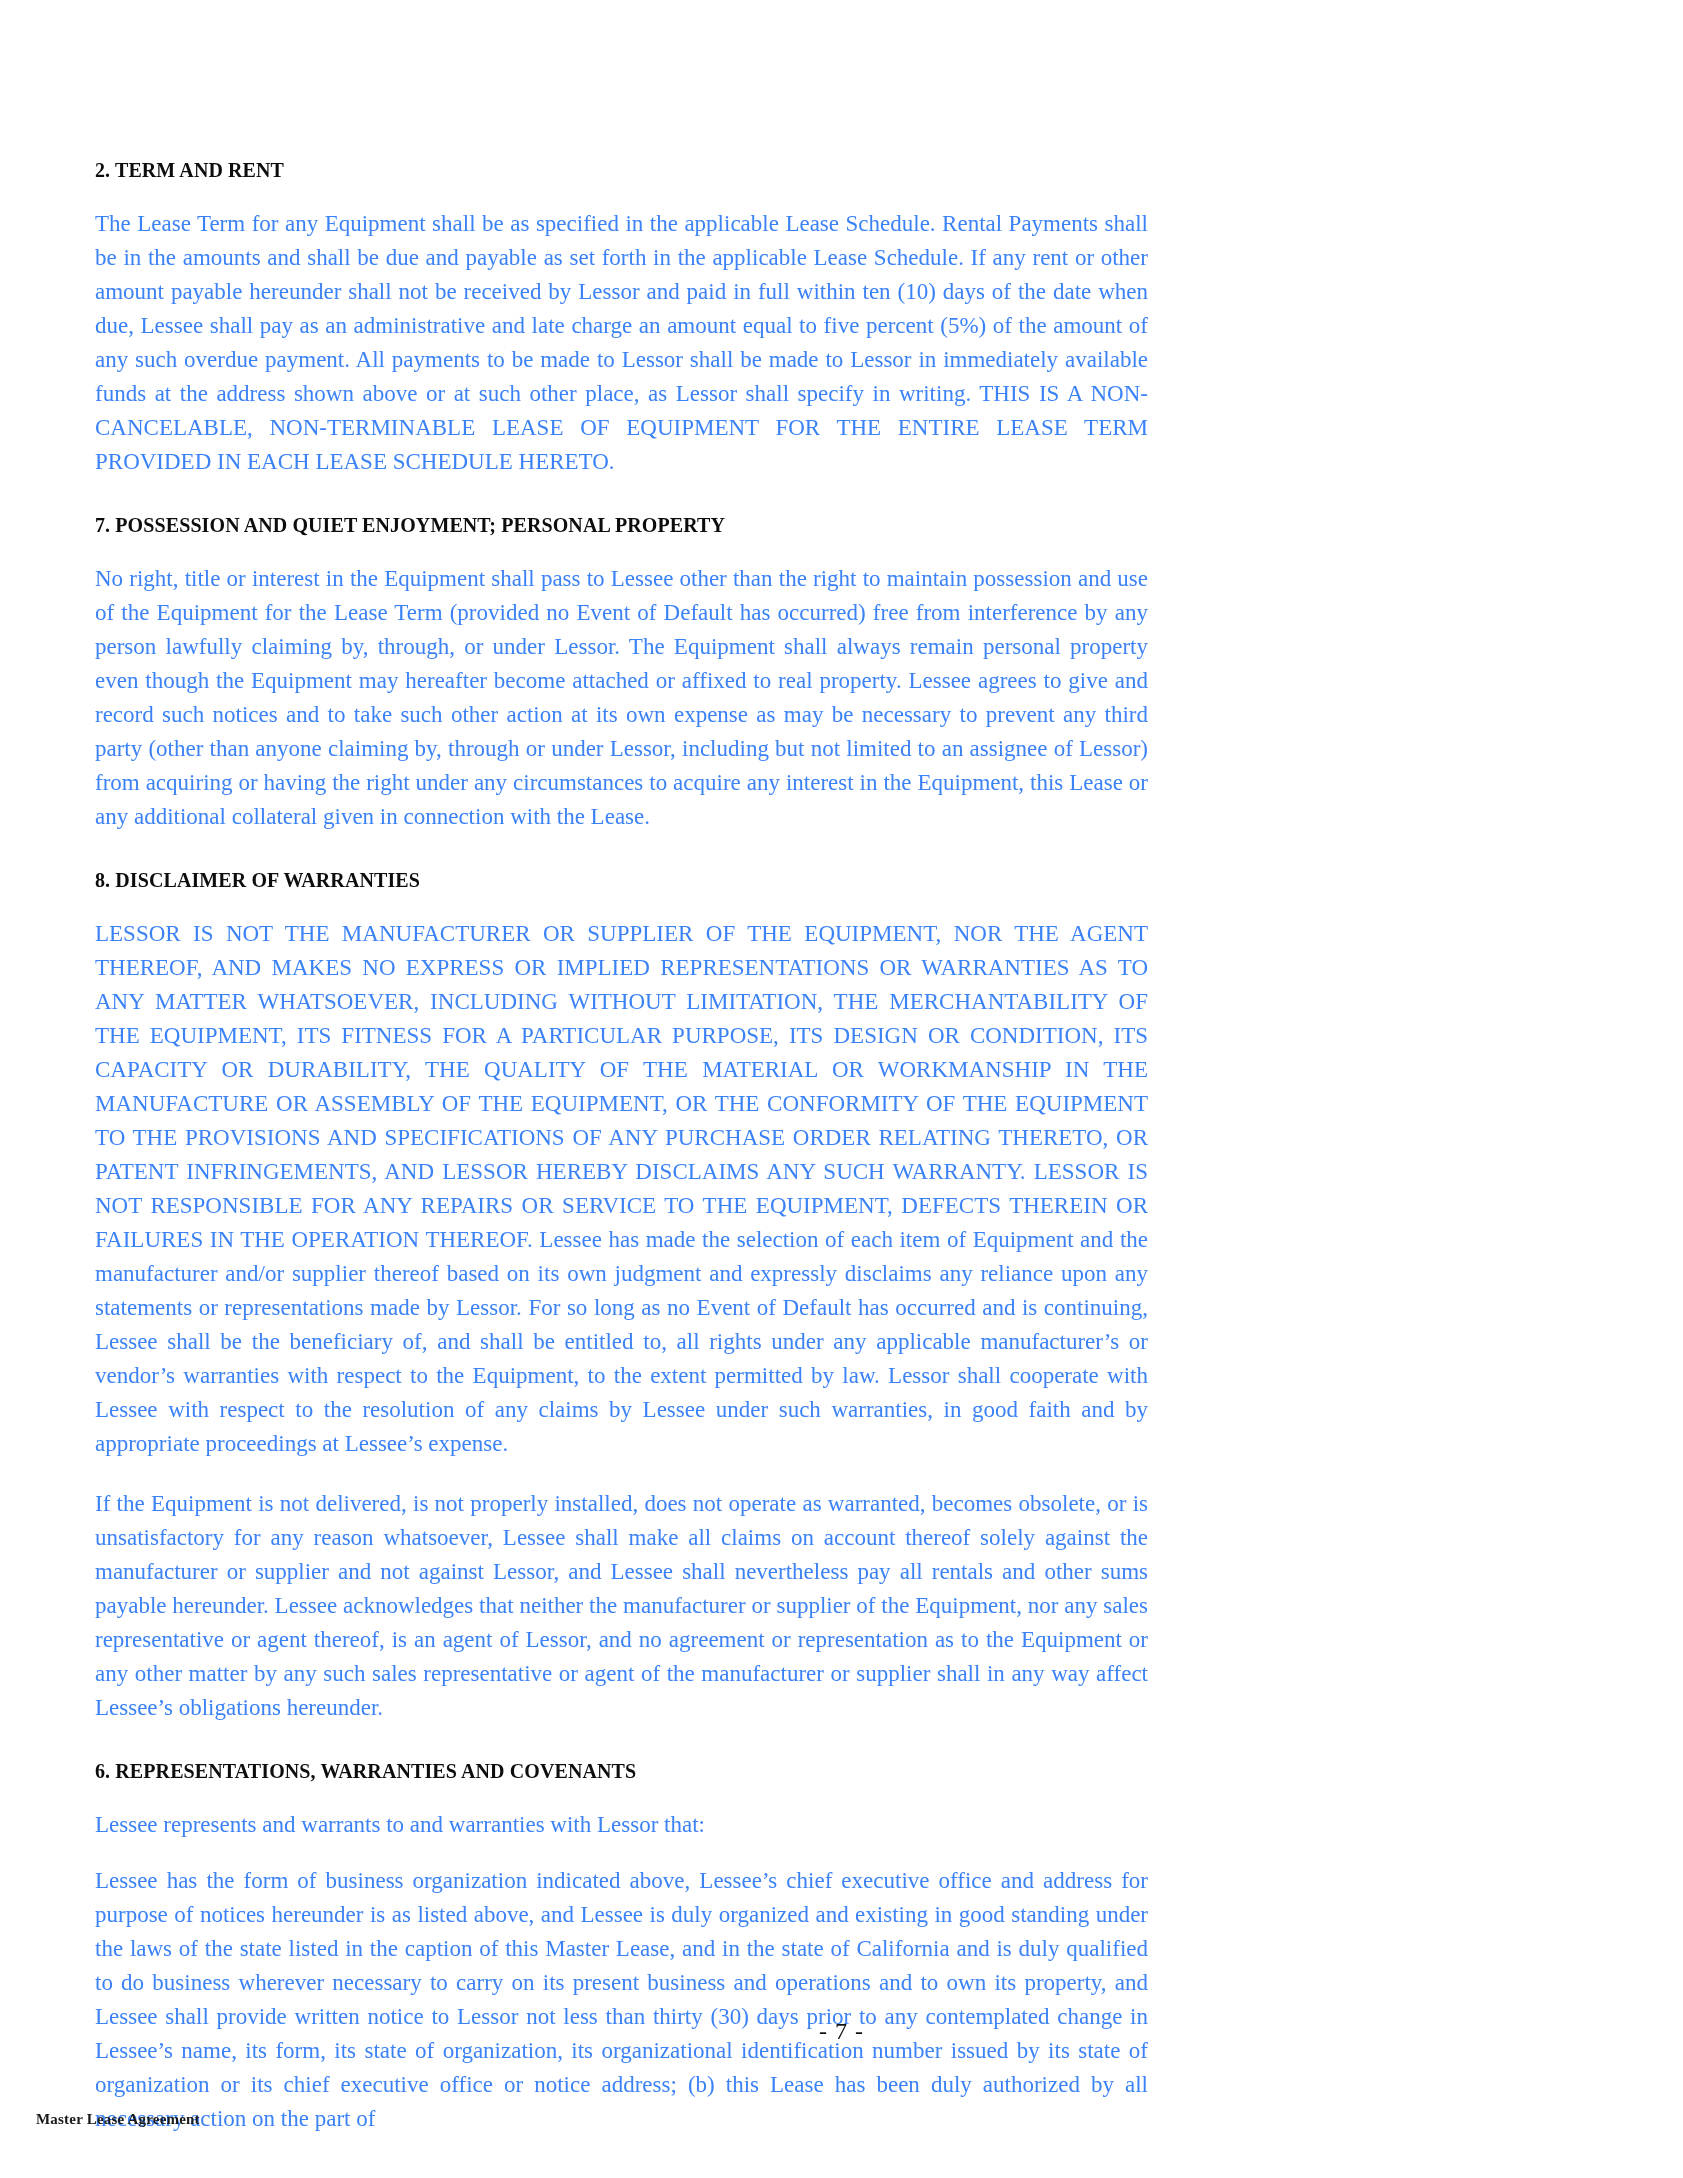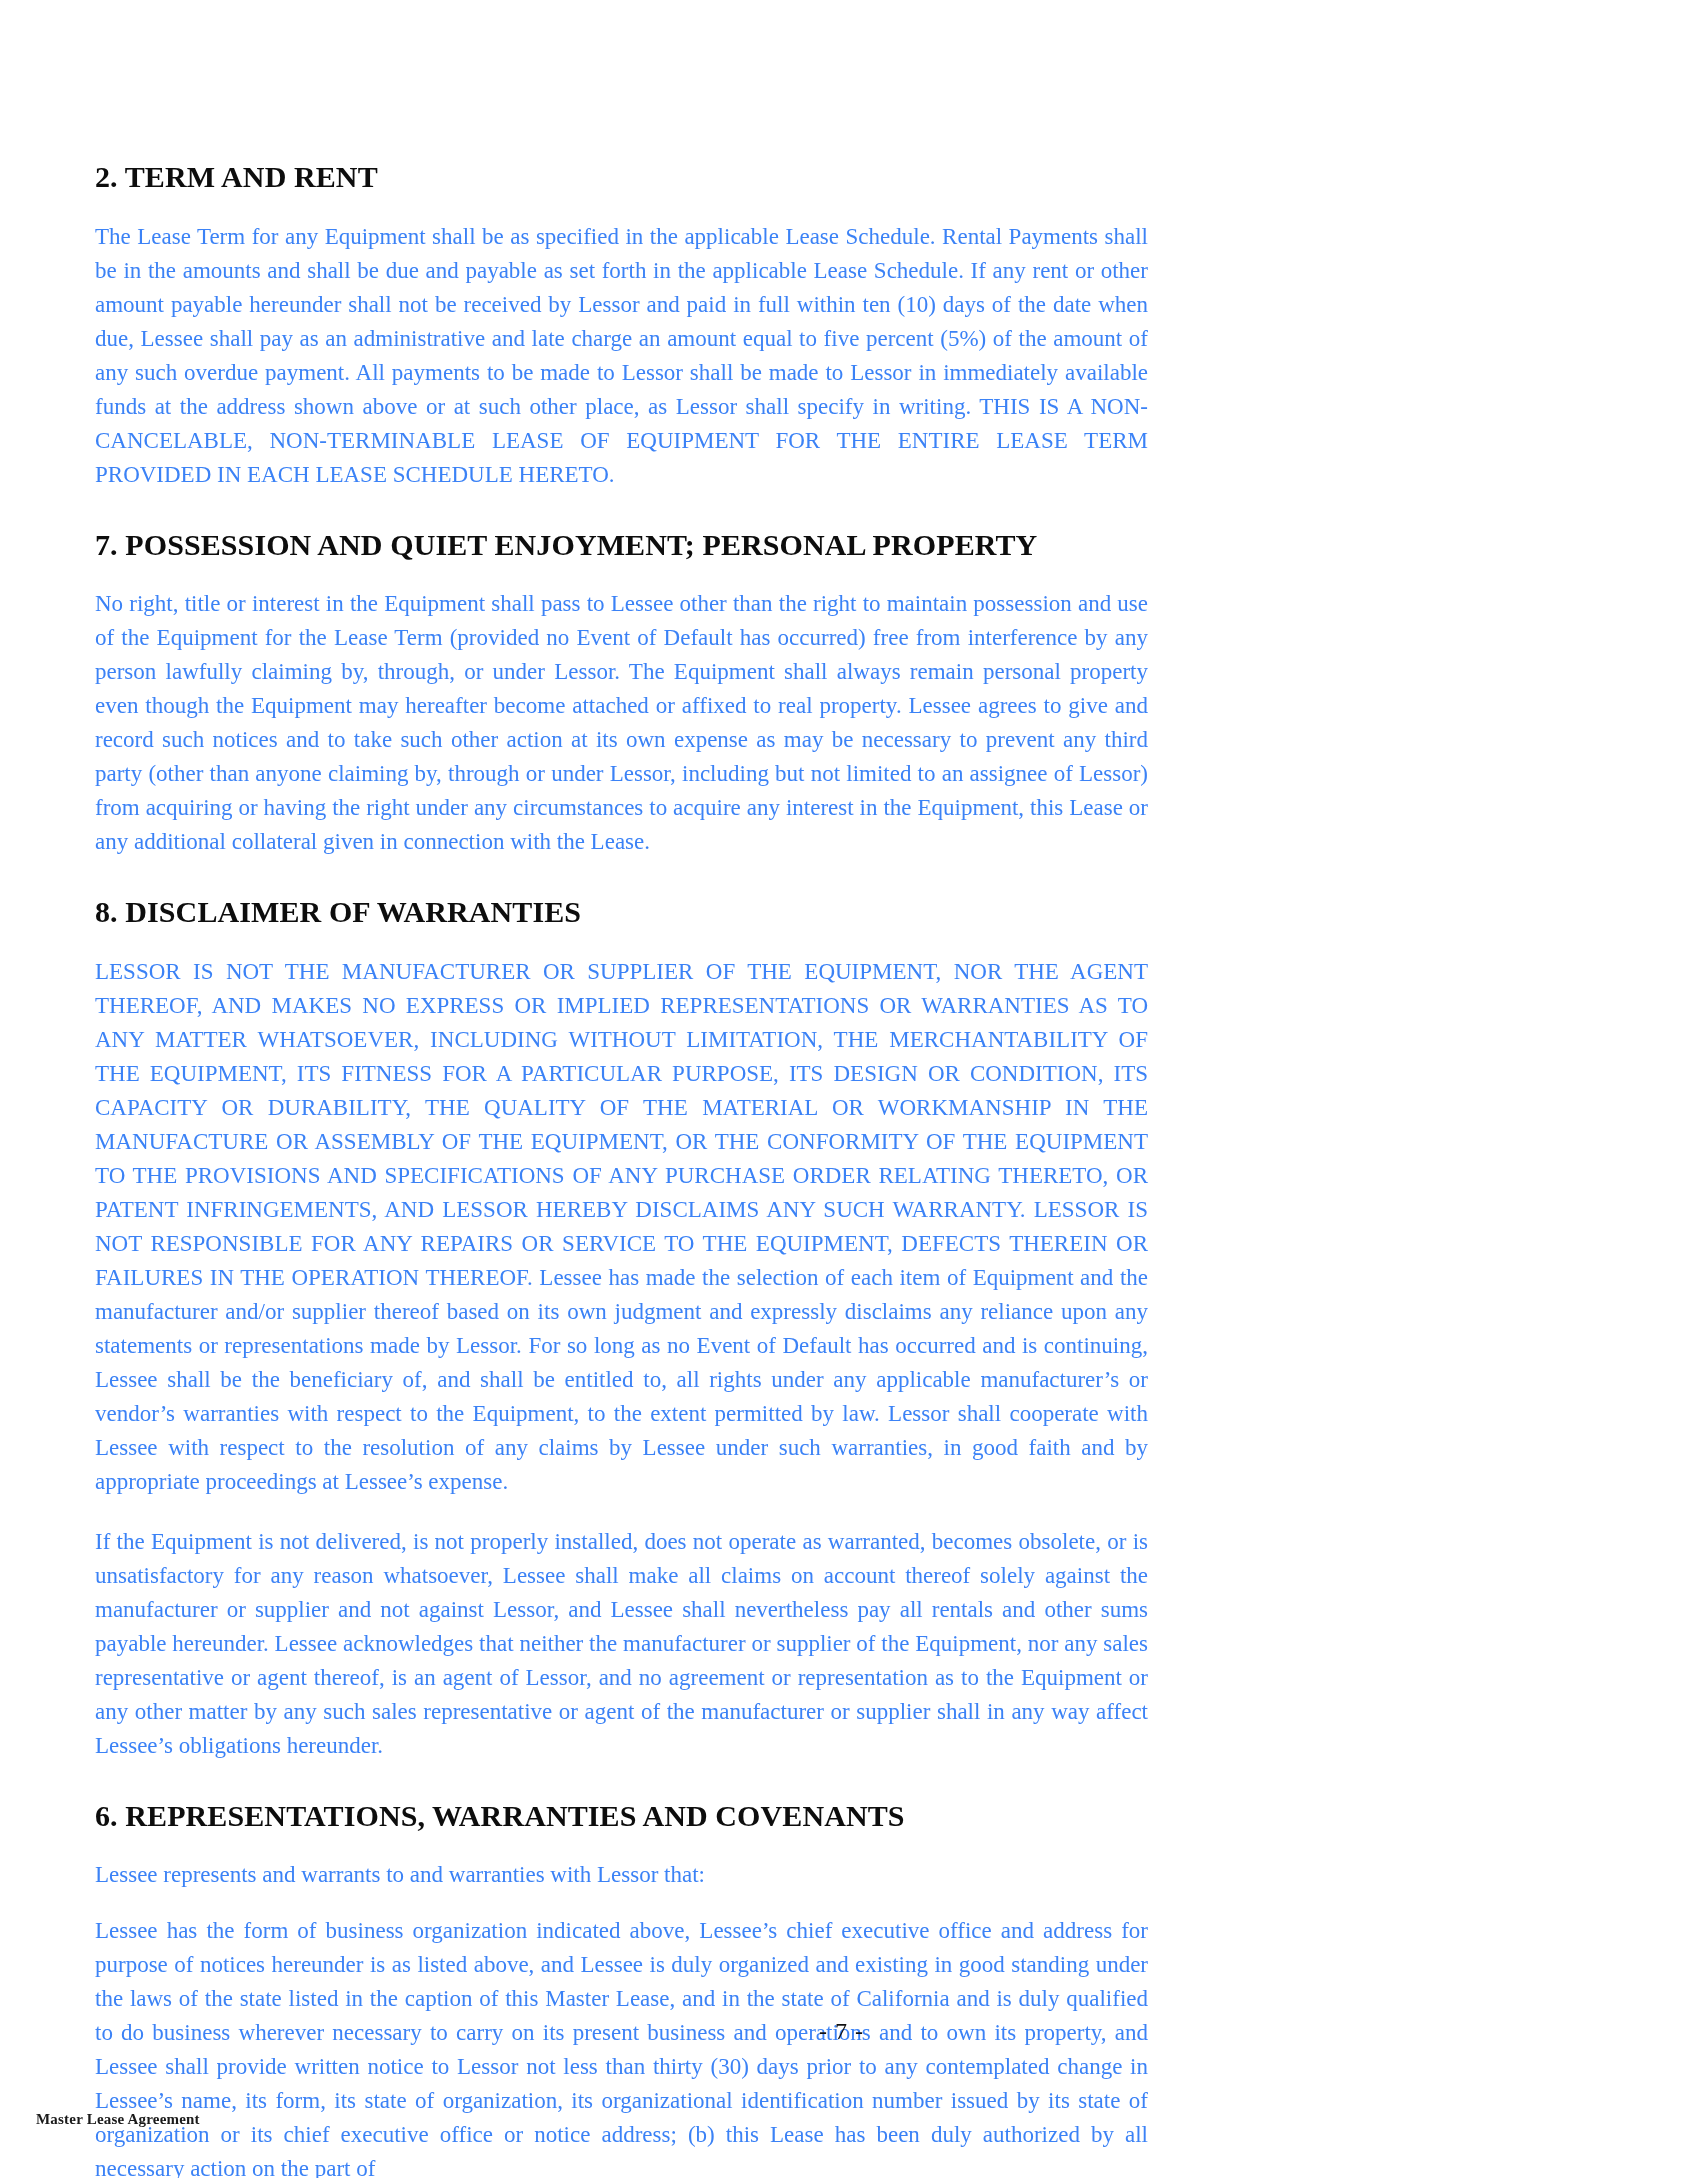--- a/index.html
+++ b/index.html
@@ -25,21 +25,21 @@
   .content {
     position: absolute;
     left: 95px;
     top: 158px;
     width: 1053px;
   }
 
   h2.section-heading {
     font-family: "Liberation Serif", "DejaVu Serif", serif;
     font-weight: bold;
-    font-size: 30px;
+    font-size: 20px;
     line-height: 1.25;
     letter-spacing: 0.1px;
     margin: 0 0 24px 0;
     padding: 0;
     color: #0d0d0d;
   }
 
   p.body-text {
     font-size: 23px;
     line-height: 34px;

